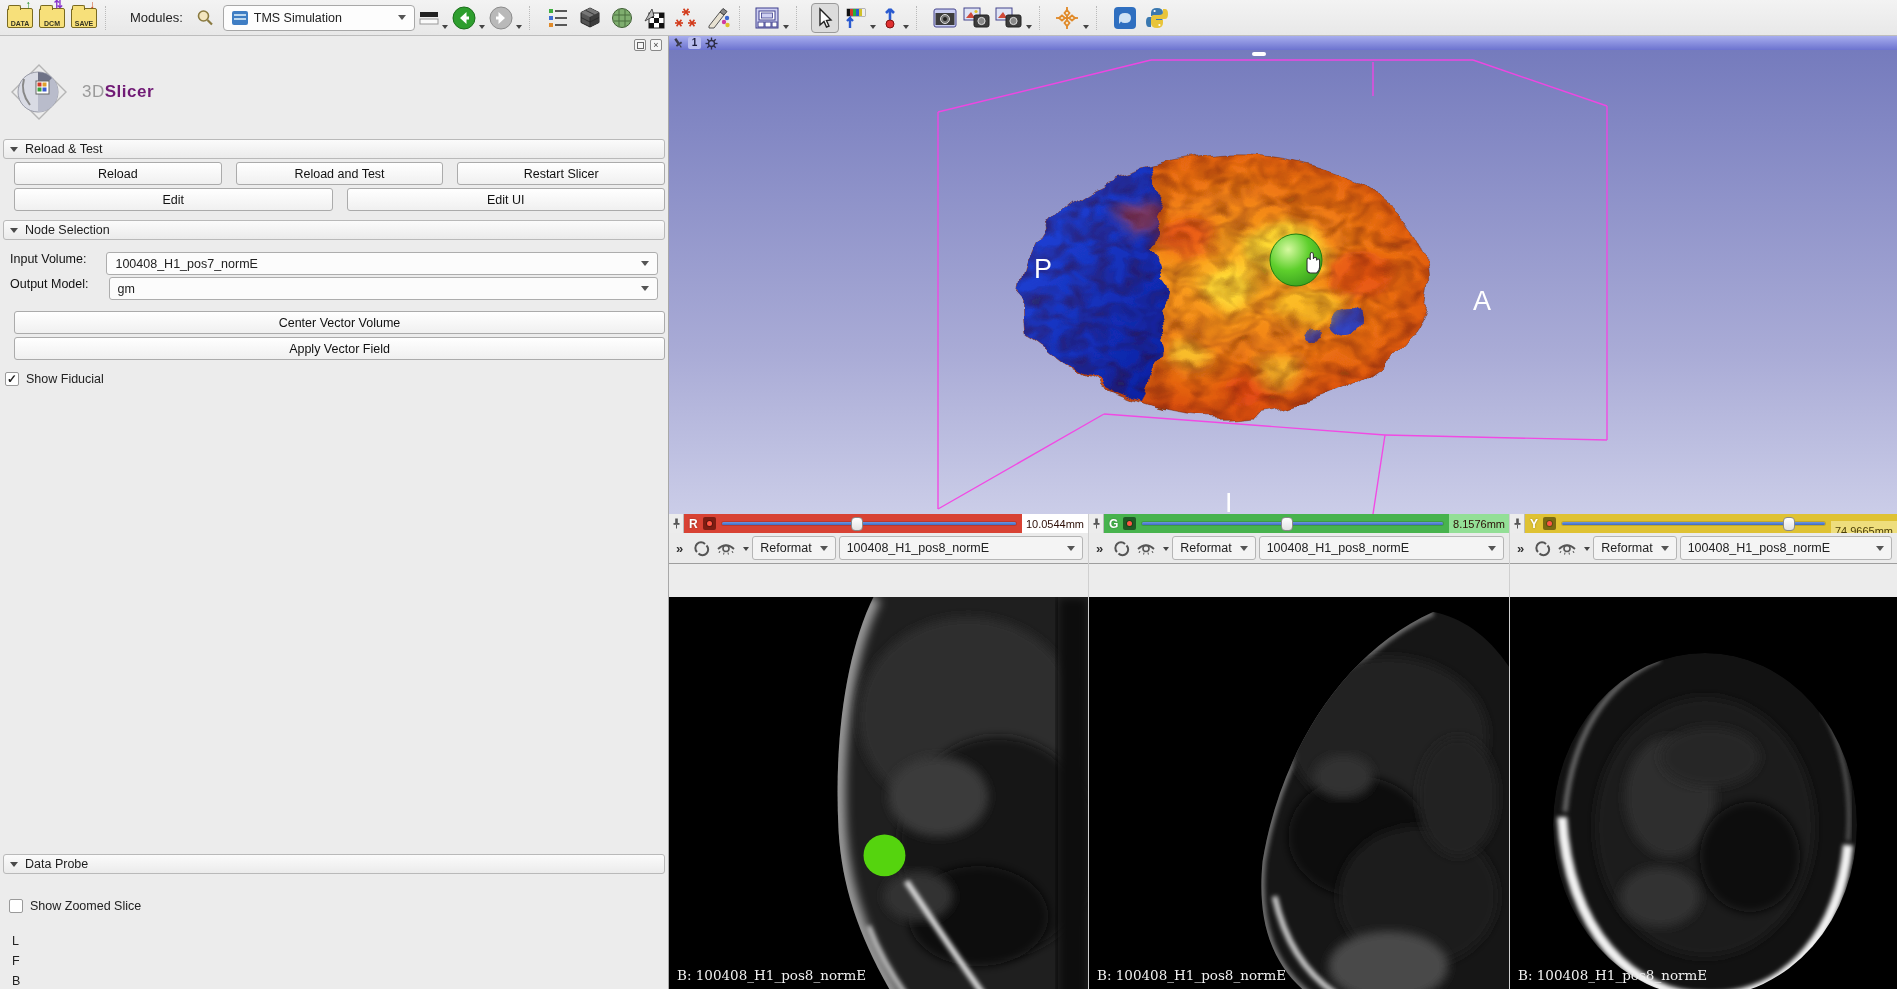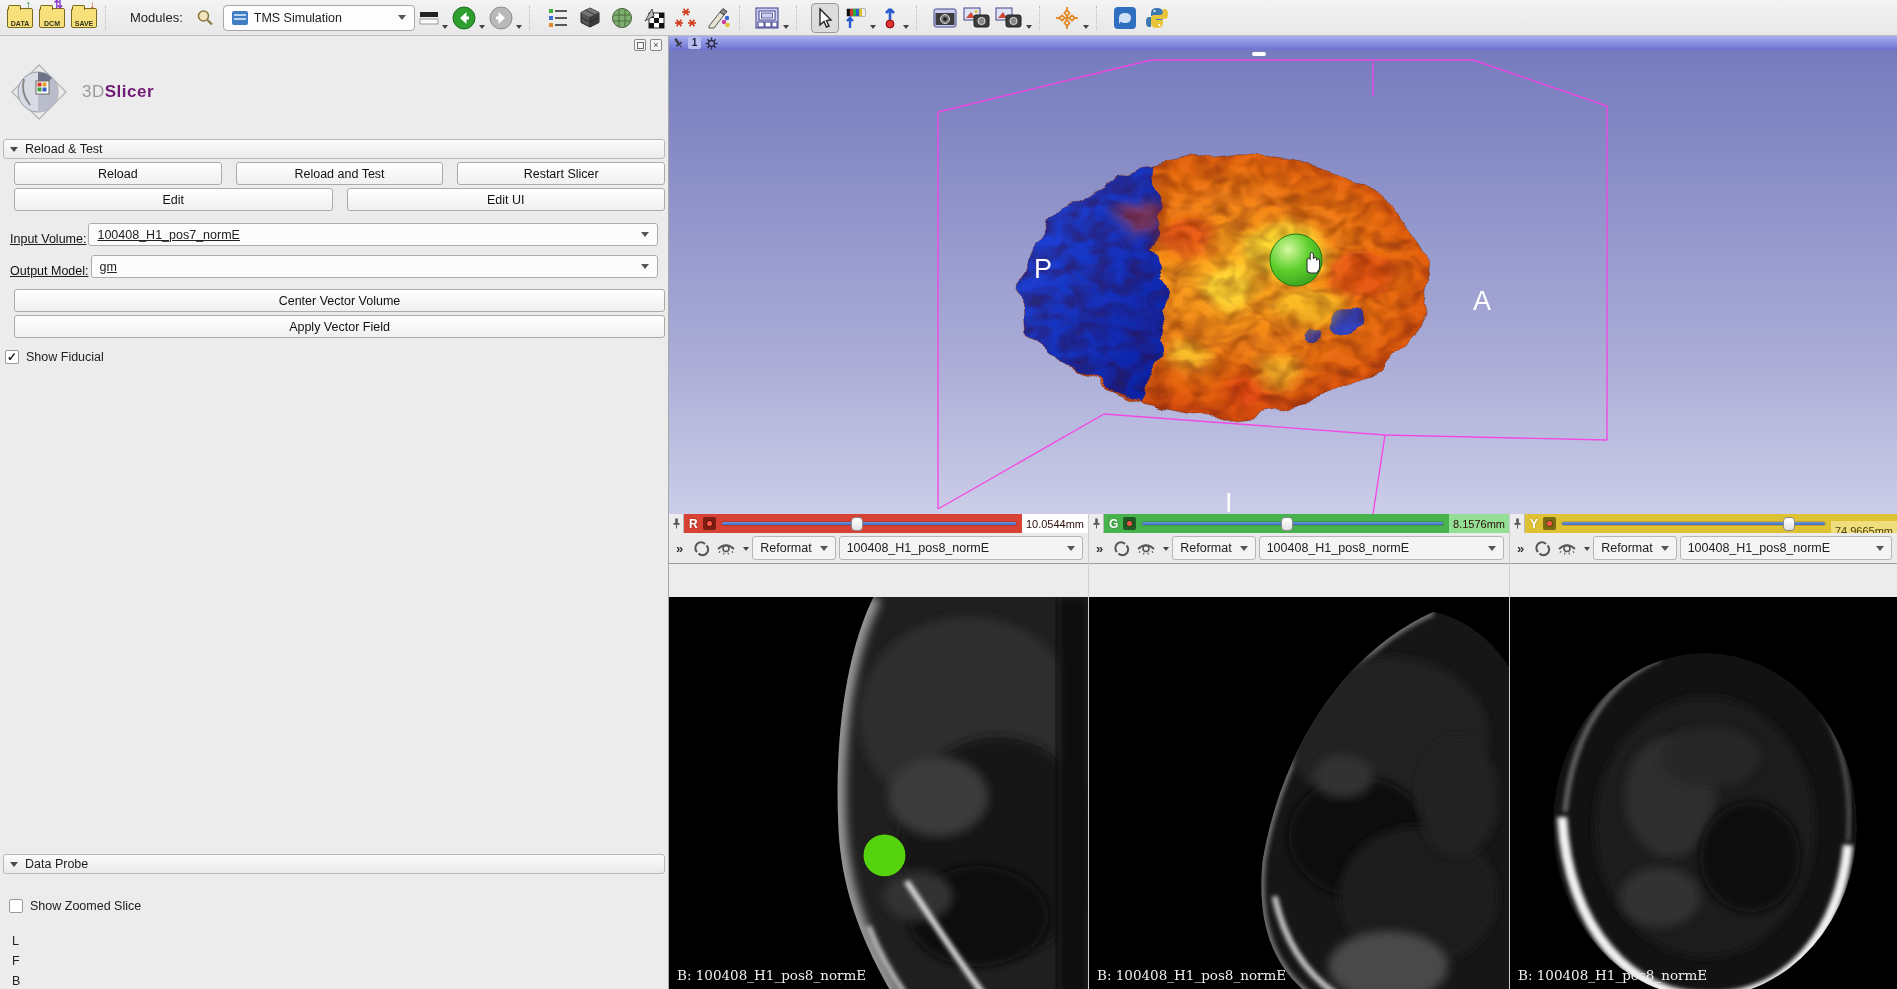--- a/index.html
+++ b/index.html
@@ -42,21 +42,21 @@
   .logo-text .lt2 { color:#701a75; font-weight:700; }
   .sec-header { margin:2px 3px; height:20px; background:linear-gradient(#fbfbfb,#ebebeb);
                 border:1px solid #b9b9b9; border-radius:3px; display:flex; align-items:center;
                 padding:0 6px; gap:7px; font-size:12.5px; color:#1d1d1d; }
   .tri-down { width:0; height:0; border-left:4px solid transparent; border-right:4px solid transparent;
               border-top:5px solid #4a4a4a; }
   .btn { background:linear-gradient(#ffffff,#f0f0f0); border:1px solid #ababab; border-radius:3px;
          height:23px; display:flex; align-items:center; justify-content:center; font-size:12.5px; color:#111;}
   .btn-row { display:flex; gap:3px; margin:3px 3px; }
   .btn-row .btn { flex:1;margin-left:11px; }
-  .form-row { display:flex; align-items:flex-end; margin:12px 10px 0 10px; gap:2px;text-decoration:underline; }
+  .form-row { display:flex; align-items:flex-start; margin:12px 10px 0 10px; gap:20px; }
   .form-row label { font-size:12.5px; color:#111; white-space:nowrap; }
   .form-combo { flex:1; height:23px; background:#fcfcfc; border:1px solid #adadad; border-radius:3px;
                 display:flex; align-items:center; padding:0 8px; font-size:12.5px; }
   .form-combo .tri { margin-left:auto; width:0;height:0;border-left:4px solid transparent;
                      border-right:4px solid transparent;border-top:5px solid #555;}
   .checkrow { display:flex; align-items:center; gap:7px; margin:12px 10px 0 5px; font-size:12.5px;}
   .checkbox { width:14px; height:14px; background:#fff; border:1px solid #9a9a9a; border-radius:2px;
               font-size:12px; line-height:13px; text-align:center; color:#222; font-weight:bold;}
   .probe-rows { margin:16px 0 0 12px; display:flex; flex-direction:column; gap:6px; font-size:12.5px; color:#222;}
 
@@ -361,28 +361,32 @@
   <div class="btn-row">
     <div class="btn">Reload</div>
     <div class="btn">Reload and Test</div>
     <div class="btn">Restart Slicer</div>
   </div>
   <div class="btn-row">
     <div class="btn">Edit</div>
     <div class="btn">Edit UI</div>
   </div>
 
+  <div class="sec-header" style="margin-top:9px">
+    <span class="tri-down"></span>
+    <span>Node Selection</span>
+  </div>
   <div class="form-row">
     <label>Input Volume:</label>
     <div class="form-combo">
       <span>100408_H1_pos7_normE</span>
       <span class="tri"></span>
     </div>
   </div>
-  <div class="form-row" style="margin-top:9px">
+  <div class="form-row" style="margin-top:2px">
     <label>Output Model:</label>
     <div class="form-combo">
       <span>gm</span>
       <span class="tri"></span>
     </div>
   </div>
   <div class="btn-row" style="margin-top:11px">
     <div class="btn">Center Vector Volume</div>
   </div>
   <div class="btn-row">

